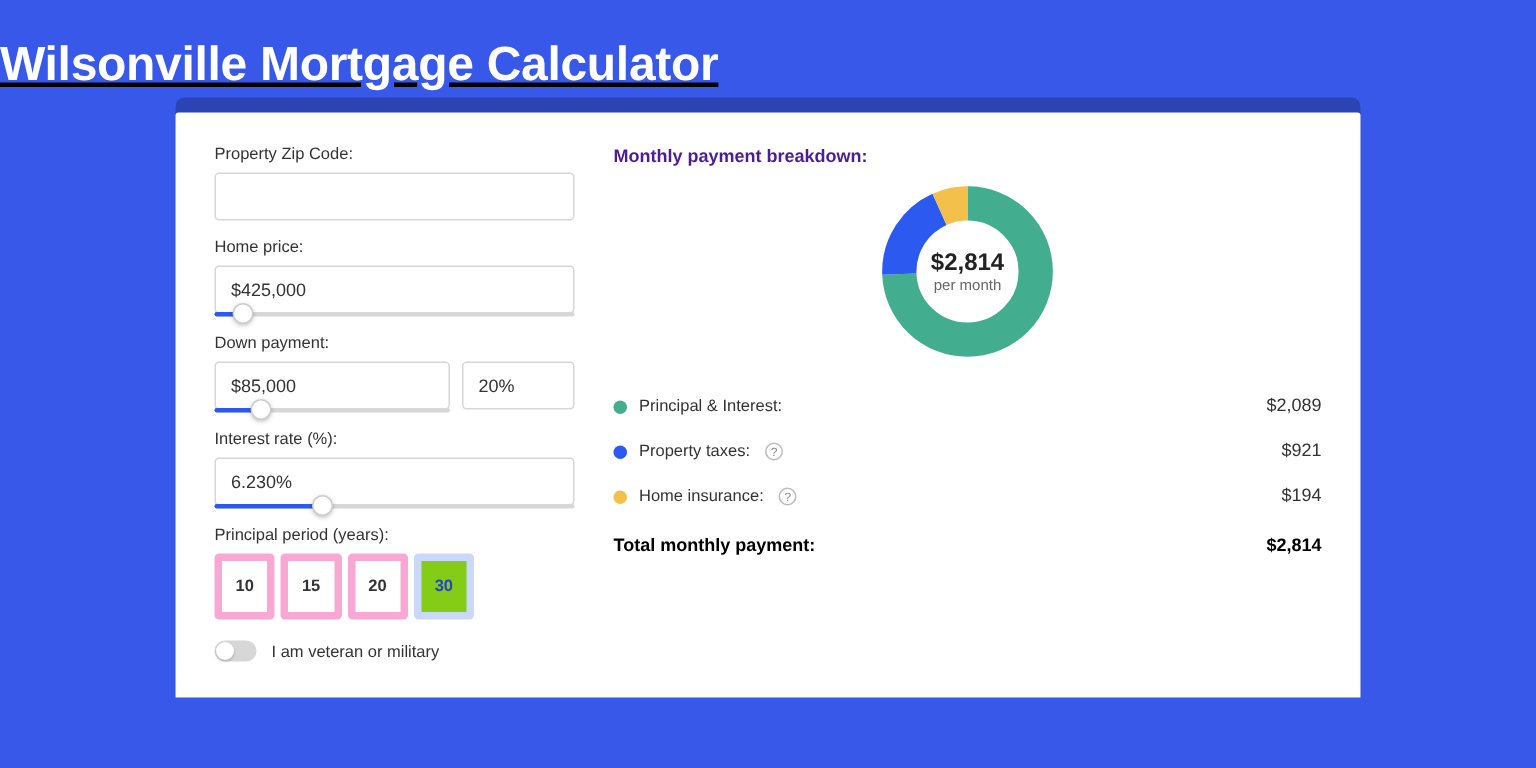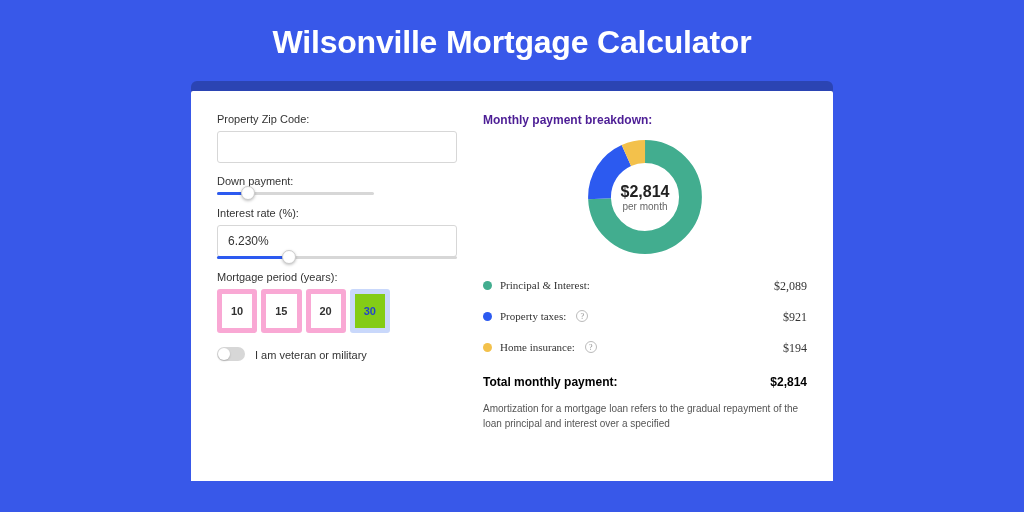--- a/index.html
+++ b/index.html
@@ -4,33 +4,33 @@
 <style>
   * { box-sizing: border-box; margin: 0; padding: 0; }
   body {
     font-family: -apple-system, BlinkMacSystemFont, "Segoe UI", Arial, sans-serif;
     background: #3858e9;
     width: 1024px;
     height: 512px;
     overflow: hidden;
   }
   .hero {
-    text-align: center;
-    padding: 24px 0 20px 0;
+    padding: 24px 0 4px 0;
+    text-decoration: underline;
   }
   .hero h1 {
     color: #fff;
     font-size: 32px;
     font-weight: 700;
     letter-spacing: -0.2px;
   }
   .shadow-box {
     background: #2b44b3;
     margin: 0 auto;
-    width: 642px;
+    width: 790px;
     height: 400px;
     border-radius: 6px 6px 0 0;
     padding-top: 10px;
   }
   .card {
     background: #fff;
     height: 100%;
     border-radius: 2px 2px 0 0;
     padding: 22px 26px 0 26px;
     display: flex;
@@ -151,26 +151,25 @@
     inset: 0;
     display: flex;
     flex-direction: column;
     align-items: center;
     justify-content: center;
   }
   .donut-val { font-size: 16px; font-weight: 800; color: #222; }
   .donut-sub { font-size: 10px; color: #666; }
   .legend-row {
     display: flex;
-    align-items: flex-start;
+    align-items: flex-end;
     justify-content: space-between;
     font-size: 11px;
     color: #333;
     padding: 8px 0;
-    font-family: Liberation Serif, serif;
   }
   .legend-left { display: flex; align-items: center; gap: 8px; }
   .swatch {
     width: 9px; height: 9px; border-radius: 50%;
     display: inline-block;
   }
   .sw-pi { background: #42ad8f; }
   .sw-tax { background: #2c5af0; }
   .sw-ins { background: #f3c14b; }
   .help {
@@ -216,40 +215,52 @@
 <div class="shadow-box">
   <div class="card">
 
     <div class="left-col">
 
       <div class="field-group">
         <label class="field-label">Property Zip Code:</label>
         <input class="text-input" value="" style="">
       </div>
 
+      <div class="field-group">
+        <label class="field-label">Home price:</label>
+        <input class="text-input" value="$425,000" style="">
+        <div class="slider-track">
+          <div class="slider-fill" style="width:8%"></div>
+          <div class="slider-thumb" style="left:8%"></div>
+        </div>
+      </div>
 
       <div class="field-group">
         <label class="field-label">Down payment:</label>
+        <div class="dp-row">
+          <input class="text-input dp-amount" value="$85,000" style="">
+          <input class="text-input dp-pct" value="20%" style="">
+        </div>
         <div class="slider-track" style="width:157px">
           <div class="slider-fill" style="width:20%"></div>
           <div class="slider-thumb" style="left:20%"></div>
         </div>
       </div>
 
       <div class="field-group">
         <label class="field-label">Interest rate (%):</label>
         <input class="text-input" value="6.230%" style="">
         <div class="slider-track">
           <div class="slider-fill" style="width:30%"></div>
           <div class="slider-thumb" style="left:30%"></div>
         </div>
       </div>
 
       <div class="field-group">
-        <label class="field-label">Mortgage period (years):</label>
+        <label class="field-label">Principal period (years):</label>
         <div class="period-row">
           <button class="period-btn">10</button>
           <button class="period-btn">15</button>
           <button class="period-btn">20</button>
           <button class="period-btn active">30</button>
         </div>
       </div>
 
       <div class="toggle-row">
         <div class="toggle"></div>
@@ -299,17 +310,16 @@
           <span class="help">?</span>
         </div>
         <span class="legend-val">$194</span>
       </div>
 
       <div class="total-row">
         <span>Total monthly payment:</span>
         <span>$2,814</span>
       </div>
 
-      <div class="amort-text">Amortization for a mortgage loan refers to the gradual repayment of the loan principal and interest over a specified</div>
     </div>
 
   </div>
 </div>
 
 </body></html>

